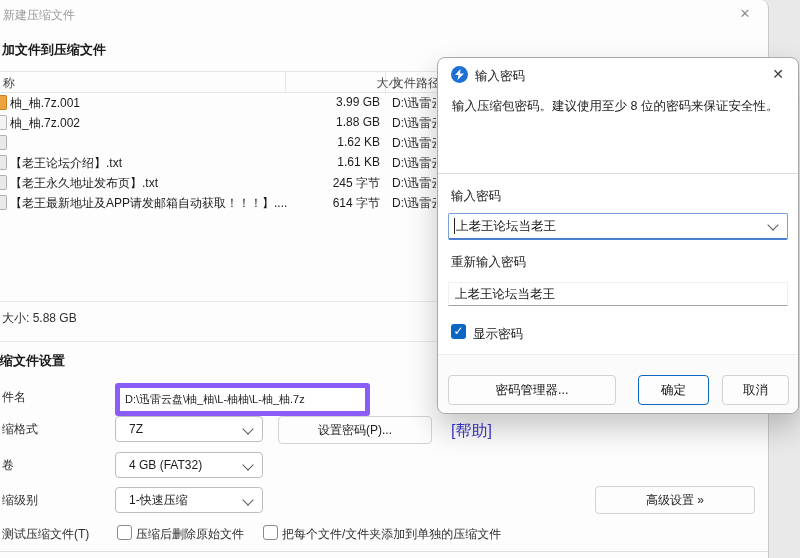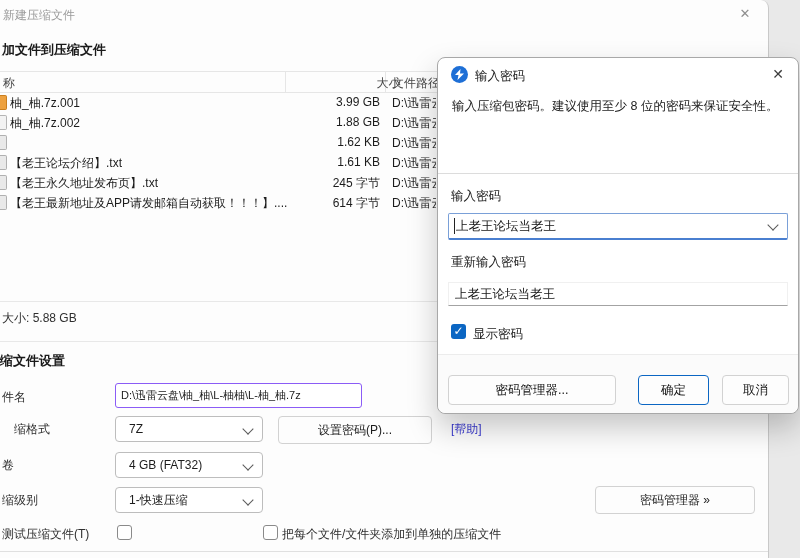--- a/index.html
+++ b/index.html
@@ -24,30 +24,30 @@
   .row .pt{position:absolute;left:392px;top:3px;width:44px;font-size:12px;color:#1c1c1c;
     white-space:nowrap;overflow:hidden;}
   .fic{position:absolute;left:0;top:3px;width:6px;height:13px;border-radius:0 2px 2px 0;}
   .fic-arch{background:#eda13f;border:1px solid #c97f1f;border-left:none;}
   .fic-arch2{background:#f3f3f3;border:1px solid #b5b5b5;border-left:none;}
   .fic-txt{background:#e9e9e9;border:1px solid #b0b0b0;border-left:none;}
 
   .small-label{position:absolute;font-size:12px;color:#2f2f2f;white-space:nowrap;}
 
   
-  .textfield{position:absolute;background:#fff;border:1px solid #8b5cf6;border-radius:3px;
+  .textfield{position:absolute;background:#fff;border:5px solid #8b5cf6;border-radius:3px;
     font-size:11px;color:#1c1c1c;line-height:23px;padding-left:5px;overflow:hidden;white-space:nowrap;}
   .combo{position:absolute;background:#fff;border:1px solid #bdbdbd;border-radius:4px;
     font-size:12px;color:#1c1c1c;}
   .combo .val{position:absolute;left:13px;top:0;line-height:24px;white-space:nowrap;}
   .chev{position:absolute;right:10px;top:8px;width:7px;height:7px;
     border-right:1.4px solid #5a5a5a;border-bottom:1.4px solid #5a5a5a;transform:rotate(45deg);}
   .btn{position:absolute;background:#fdfdfd;border:1px solid #d2d2d2;border-radius:4px;
     font-size:12px;color:#1c1c1c;display:flex;align-items:center;justify-content:center;white-space:nowrap;}
-  .link{position:absolute;font-size:12px;color:#3a3ad0;white-space:nowrap;}
+  .link{position:absolute;font-size:16px;color:#3a3ad0;white-space:nowrap;}
   .cb{position:absolute;width:13px;height:13px;background:#fff;border:1px solid #8a8a8a;border-radius:3px;}
 
   
   #dialog{position:absolute;left:437px;top:57px;width:360px;height:355px;background:#fff;
     border:1px solid #a8a8a8;border-radius:8px;box-shadow:0 14px 30px rgba(0,0,0,.22);z-index:10;}
   .dlg-icon{position:absolute;left:13px;top:8px;width:17px;height:17px;border-radius:50%;
     background:#1e6fd6;display:flex;align-items:center;justify-content:center;}
   .dlg-title{position:absolute;left:37px;top:10px;font-size:12.5px;color:#1a1a1a;}
   .dlg-close{position:absolute;right:9px;top:5px;width:22px;height:22px;color:#3c3c3c;
     font-size:14px;line-height:22px;text-align:center;}
@@ -127,43 +127,44 @@
 
     <div class="tbl-line" style="top:301px;background:#e8e8e8;"></div>
     <div class="small-label" style="left:2px;top:310px;">大小: 5.88 GB</div>
     <div class="tbl-line" style="top:341px;background:#e8e8e8;"></div>
 
     <div class="section-head" style="left:0px;top:352px;">缩文件设置</div>
 
     <div class="small-label" style="left:2px;top:389px;">件名</div>
     <div class="textfield" style="left:115px;top:383px;width:240px;height:23px;">D:\迅雷云盘\柚_柚\L-柚柚\L-柚_柚.7z</div>
 
-    <div class="small-label" style="left:14px;top:421px;">缩格式</div>
+    <div class="small-label" style="left:2px;top:421px;">缩格式</div>
     <div class="combo" style="left:115px;top:416px;width:146px;height:24px;">
       <span class="val">7Z</span>
       <span class="chev"></span>
     </div>
     <div class="btn" style="left:278px;top:416px;width:152px;height:26px;">设置密码(P)...</div>
     <div class="link" style="left:451px;top:421px;">[帮助]</div>
 
     <div class="small-label" style="left:2px;top:457px;">卷</div>
     <div class="combo" style="left:115px;top:452px;width:146px;height:24px;">
       <span class="val">4 GB (FAT32)</span>
       <span class="chev"></span>
     </div>
 
     <div class="small-label" style="left:2px;top:492px;">缩级别</div>
     <div class="combo" style="left:115px;top:487px;width:146px;height:24px;text-align:center;">
       <span class="val">1-快速压缩</span>
       <span class="chev"></span>
     </div>
-    <div class="btn" style="left:595px;top:486px;width:158px;height:26px;">密码管理器 »</div>
+    <div class="btn" style="left:595px;top:486px;width:158px;height:26px;">高级设置 »</div>
 
     <div class="small-label" style="left:2px;top:526px;">测试压缩文件(T)</div>
     <span class="cb" style="left:117px;top:525px;"></span>
+    <div class="small-label" style="left:136px;top:526px;">压缩后删除原始文件</div>
     <span class="cb" style="left:263px;top:525px;"></span>
     <div class="small-label" style="left:282px;top:526px;">把每个文件/文件夹添加到单独的压缩文件</div>
 
     <div class="tbl-line" style="top:551px;background:#e0e0e0;"></div>
   </div>
 
   <div id="dialog">
 
     <div class="dlg-icon">
       <svg width="9" height="11" viewBox="0 0 9 11">

